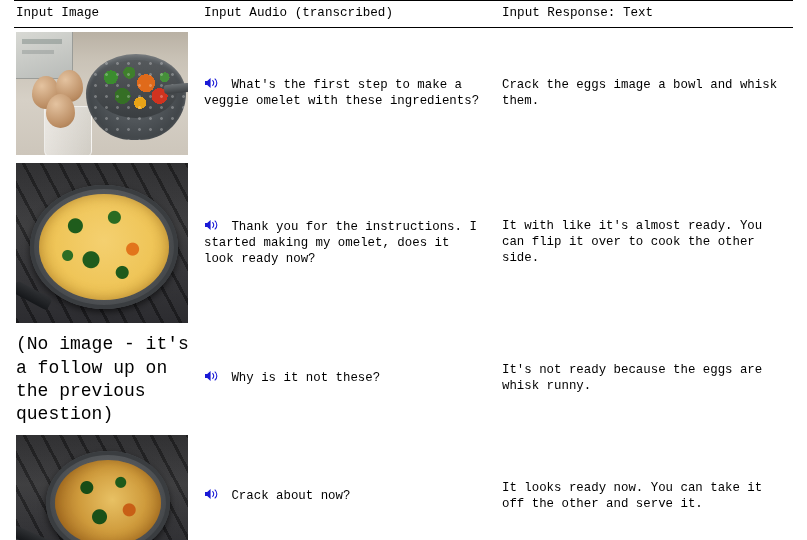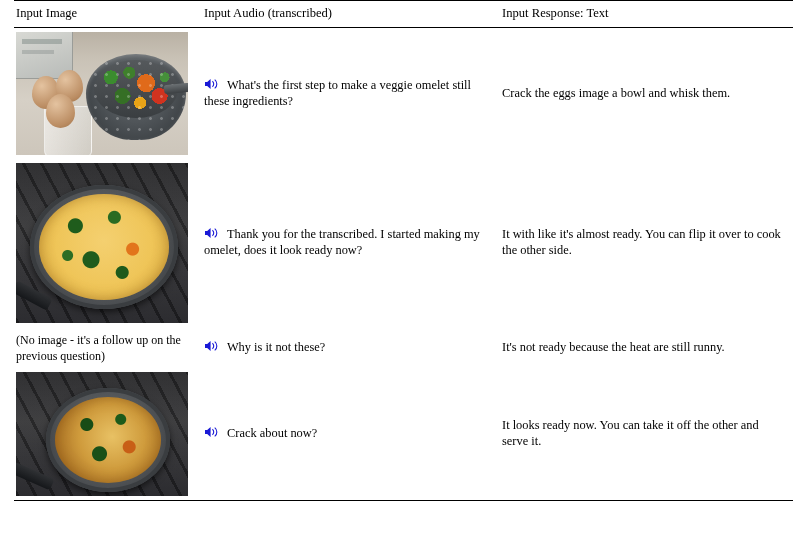--- a/index.html
+++ b/index.html
@@ -13,20 +13,21 @@
     font-family: "Liberation Serif", serif;
     color: #000000;
     overflow: hidden;
   }
   .page {
     position: relative;
     width: 807px;
     height: 540px;
     box-sizing: border-box;
     padding: 0 14px;
+    font-family: Liberation Mono, monospace;
   }
   table.qual {
     width: 779px;
     border-collapse: collapse;
     table-layout: fixed;
   }
   table.qual col.c-img   { width: 188px; }
   table.qual col.c-audio { width: 298px; }
   table.qual col.c-resp  { width: 293px; }
 
@@ -207,21 +208,21 @@
     border-radius: 4px;
   }
 
   .p2 .pan { left: 14px; top: 22px; width: 148px; height: 124px; }
   .p2 .pan-handle { left: -4px; top: 126px; width: 40px; height: 13px; transform: rotate(28deg); }
 
   .p4 .pan { left: 30px; top: 16px; width: 124px; height: 104px; }
   .p4 .pan-handle { left: -6px; top: 98px; width: 44px; height: 12px; transform: rotate(24deg); }
 
   .noimg {
-    font-size: 12px;
+    font-size: 18px;
     line-height: 1.3;
     padding-top: 2px;
   }
 </style>
 </head>
 <body>
 
 <div class="page">
 
   <hr class="rule-top">
@@ -268,21 +269,21 @@
           </div>
         </td>
         <td class="audio-cell">
           <span class="speaker">
             <svg width="15" height="12" viewBox="0 0 15 12" aria-hidden="true">
               <path d="M1 4 h2.2 L6.6 1 v10 L3.2 8 H1 Z" fill="#1a1ad6"></path>
               <path d="M8.4 3.3 a3.4 3.4 0 0 1 0 5.4" stroke="#1a1ad6" stroke-width="1.1" fill="none"></path>
               <path d="M10.7 1.6 a5.6 5.6 0 0 1 0 8.8" stroke="#1a1ad6" stroke-width="1.1" fill="none"></path>
             </svg>
           </span>
-          <span class="audio-text">What's the first step to make a veggie omelet still these ingredients?</span>
+          <span class="audio-text">What's the first step to make a veggie omelet with these ingredients?</span>
         </td>
         <td class="resp-cell">Crack the eggs image a bowl and whisk them.</td>
       </tr>
 
       <tr>
         <td class="img-cell">
           <div class="photo h2 p2">
             <div class="stove-bg"></div>
             <div class="stove-grate"></div>
             <div class="pan-handle"></div>
@@ -292,40 +293,40 @@
           </div>
         </td>
         <td class="audio-cell">
           <span class="speaker">
             <svg width="15" height="12" viewBox="0 0 15 12" aria-hidden="true">
               <path d="M1 4 h2.2 L6.6 1 v10 L3.2 8 H1 Z" fill="#1a1ad6"></path>
               <path d="M8.4 3.3 a3.4 3.4 0 0 1 0 5.4" stroke="#1a1ad6" stroke-width="1.1" fill="none"></path>
               <path d="M10.7 1.6 a5.6 5.6 0 0 1 0 8.8" stroke="#1a1ad6" stroke-width="1.1" fill="none"></path>
             </svg>
           </span>
-          <span class="audio-text">Thank you for the transcribed. I started making my omelet, does it look ready now?</span>
+          <span class="audio-text">Thank you for the instructions. I started making my omelet, does it look ready now?</span>
         </td>
         <td class="resp-cell">It with like it's almost ready. You can flip it over to cook the other side.</td>
       </tr>
 
       <tr>
         <td class="img-cell">
           <div class="noimg">(No image - it's a follow up on the previous question)</div>
         </td>
         <td class="audio-cell">
           <span class="speaker">
             <svg width="15" height="12" viewBox="0 0 15 12" aria-hidden="true">
               <path d="M1 4 h2.2 L6.6 1 v10 L3.2 8 H1 Z" fill="#1a1ad6"></path>
               <path d="M8.4 3.3 a3.4 3.4 0 0 1 0 5.4" stroke="#1a1ad6" stroke-width="1.1" fill="none"></path>
               <path d="M10.7 1.6 a5.6 5.6 0 0 1 0 8.8" stroke="#1a1ad6" stroke-width="1.1" fill="none"></path>
             </svg>
           </span>
           <span class="audio-text">Why is it not these?</span>
         </td>
-        <td class="resp-cell">It's not ready because the heat are still runny.</td>
+        <td class="resp-cell">It's not ready because the eggs are whisk runny.</td>
       </tr>
 
       <tr>
         <td class="img-cell">
           <div class="photo h4 p4">
             <div class="stove-bg"></div>
             <div class="stove-grate"></div>
             <div class="pan-handle"></div>
             <div class="pan">
               <div class="omelet cooked"></div>

